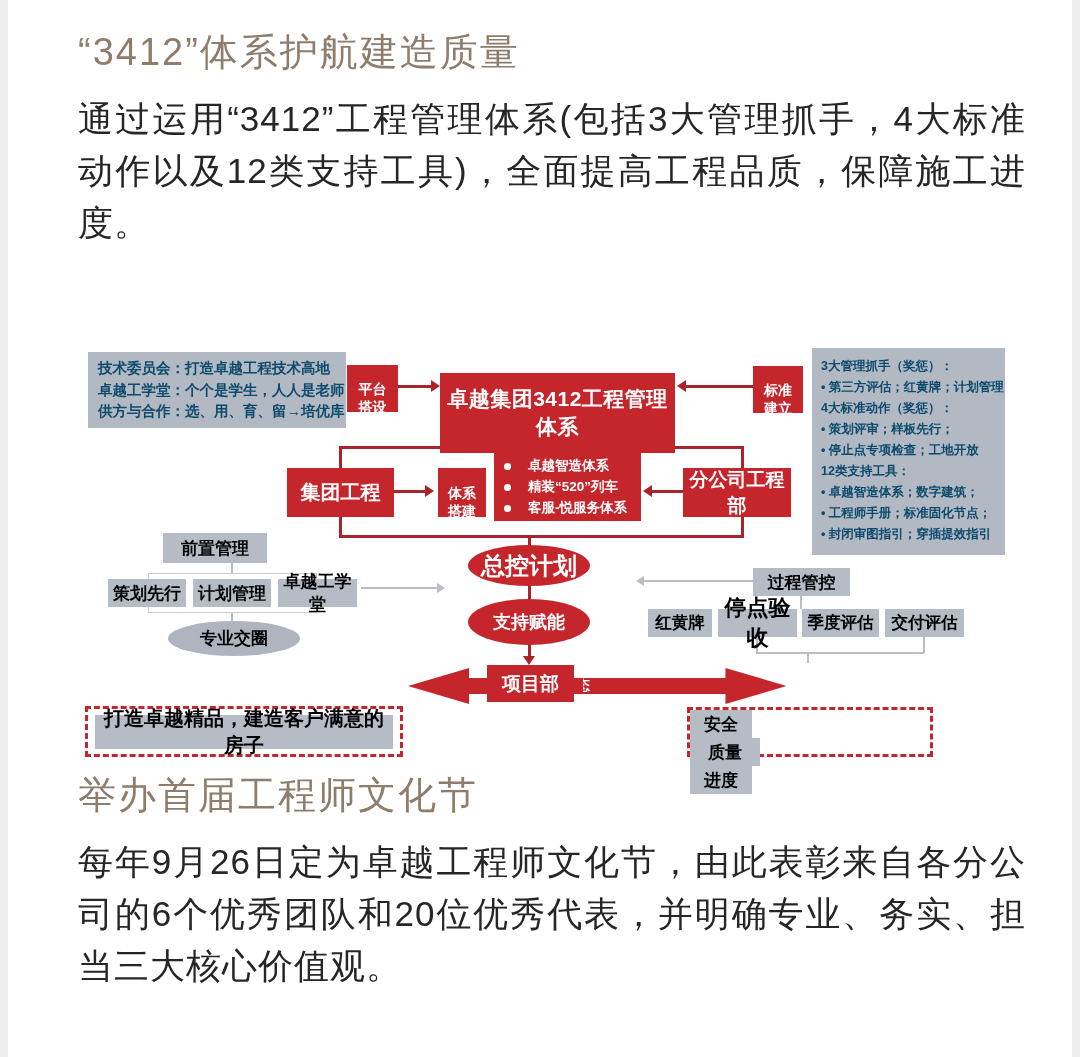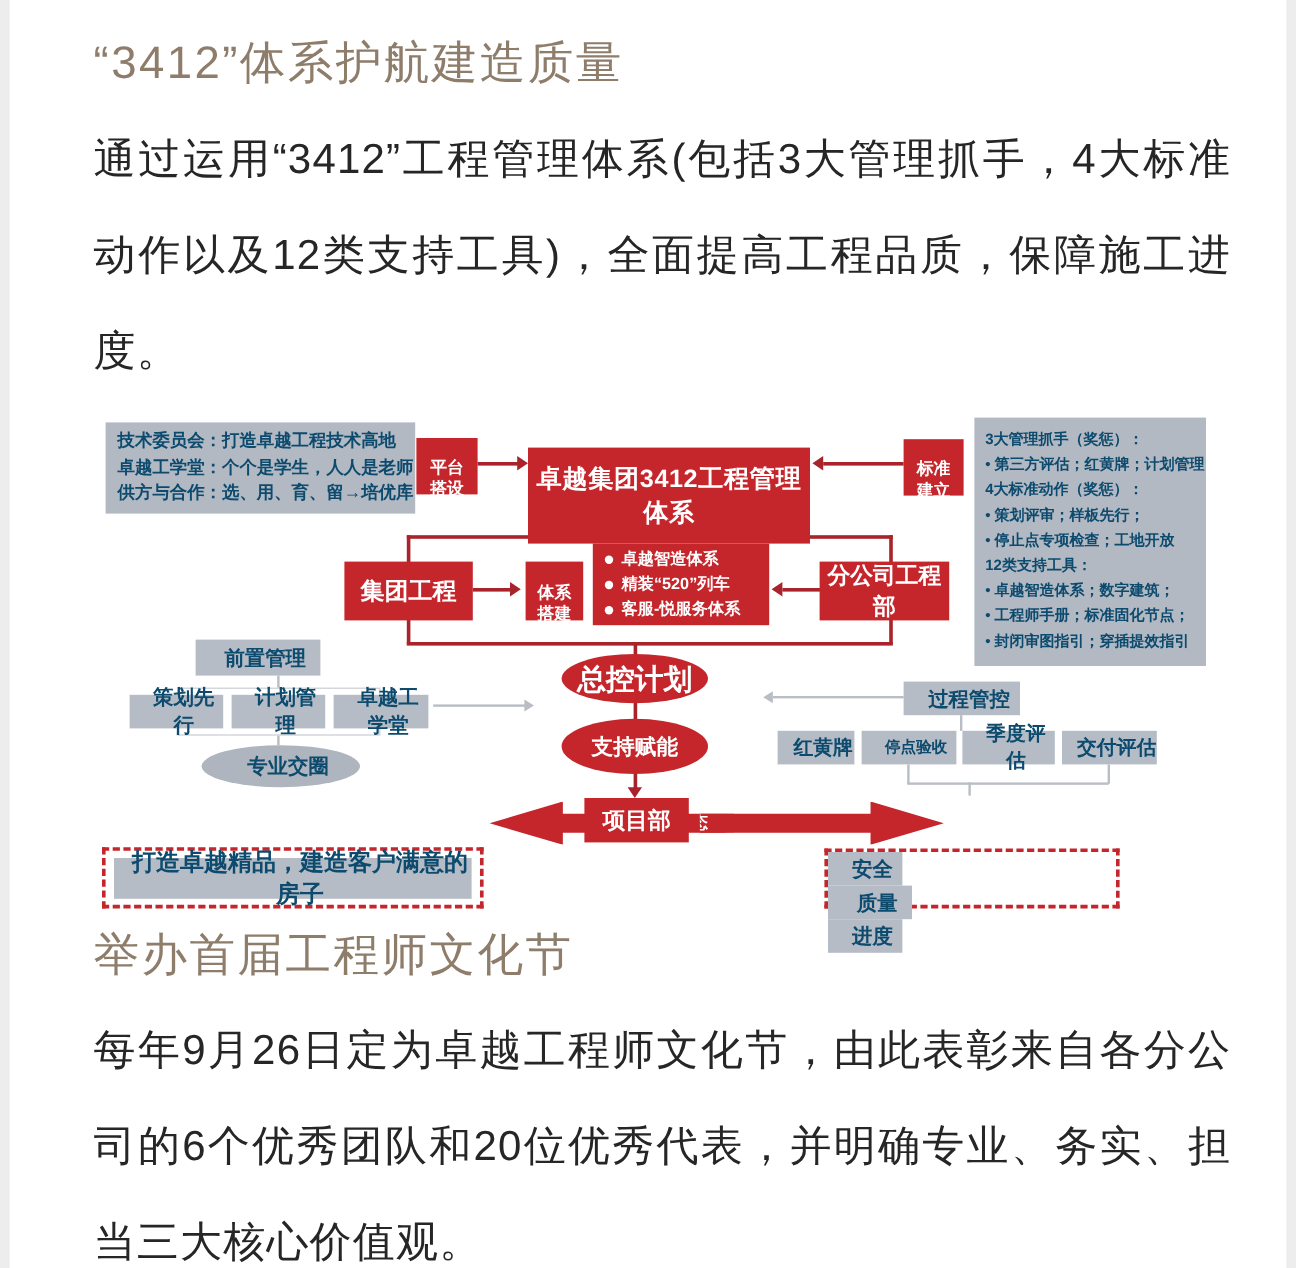--- a/index.html
+++ b/index.html
@@ -3,44 +3,44 @@
 <meta charset="utf-8">
 <style>
   * { margin:0; padding:0; box-sizing:border-box; }
   html,body { background:#ffffff; }
   body { font-family:"Liberation Sans","DejaVu Sans",sans-serif; }
   .page { position:relative; width:1080px; height:1057px; background:#fff; overflow:hidden; }
   .edge { position:absolute; top:0; bottom:0; width:8px; background:#ededed; }
   .edge.left { left:0; } .edge.right { right:0; }
 
   .sec-title { position:absolute; left:78px; color:#8e7d6b; font-size:38px; font-weight:400; letter-spacing:2px; }
-  .body-text { position:absolute; left:78px; width:948px; color:#262626; font-size:35px; line-height:80px; letter-spacing:1px; text-align:justify; }
+  .body-text { position:absolute; left:78px; width:948px; color:#262626; font-size:35px; line-height:52px; letter-spacing:1px; text-align:justify; }
 
   
   .diagram { position:absolute; left:80px; top:335px; width:925px; height:405px; }
   .dg { position:absolute; }
   .line { position:absolute; background:#a8232a; z-index:1; }
   .gline { position:absolute; background:#b9bec5; z-index:1; }
   .ah { position:absolute; width:0; height:0; z-index:1; }
   .ah-r { border-top:6px solid transparent; border-bottom:6px solid transparent; border-left:9px solid #a8232a; }
   .ah-l { border-top:6px solid transparent; border-bottom:6px solid transparent; border-right:9px solid #a8232a; }
   .ah-d { border-left:6px solid transparent; border-right:6px solid transparent; border-top:9px solid #a8232a; }
   .gah-r { border-top:5px solid transparent; border-bottom:5px solid transparent; border-left:8px solid #b9bec5; }
   .gah-l { border-top:5px solid transparent; border-bottom:5px solid transparent; border-right:8px solid #b9bec5; }
 
   .redbox { background:#c5262c; color:#fff; font-weight:bold; display:flex; align-items:center; justify-content:center; text-align:center; z-index:2; }
-  .graybox { background:#b6bcc6; color:#0c4a6e; font-weight:bold; display:flex; align-items:center; justify-content:center; text-align:center; z-index:2;padding-left:12px; }
+  .graybox { background:#b6bcc6; color:#000000; font-weight:bold; display:flex; align-items:center; justify-content:center; text-align:center; z-index:2; }
   .panel { background:#b2b9c3; color:#0c4a6e; z-index:2; font-weight:600; }
   .ellipse { border-radius:50%; }
   .dashed { position:absolute; border:3px dashed #c5262c; background:#fff; z-index:2;margin-top:44px; }
 
   .panel-line { white-space:nowrap; }
   .sq { width:2em; word-break:break-all; line-height:1.25; display:inline-block;margin-top:20px; }
 
-  .bullet-row { display:flex; align-items:center; gap:7px; }
+  .bullet-row { display:flex; align-items:center; gap:17px; }
   .dot { width:7px; height:7px; border-radius:50%; background:#fff; flex:0 0 auto; }
 
   .fat { position:absolute; background:#c5262c; color:#fff; font-weight:bold; font-size:14px; display:flex; align-items:center; justify-content:center; z-index:2; }
   .fat-l { clip-path:polygon(0 50%, 30% 0, 30% 28%, 100% 28%, 100% 72%, 30% 72%, 30% 100%); padding-left:22%; }
   .fat-r { clip-path:polygon(100% 50%, 70% 0, 70% 28%, 0 28%, 0 72%, 70% 72%, 70% 100%); padding-right:22%; }
 
   .bracket { position:absolute; border:1.5px solid #c9cdd3; background:transparent; z-index:0; }
 </style>
 </head>
 <body>
@@ -134,21 +134,21 @@
     <div class="gline" style="left:151px; top:278px; width:1.5px; height:8px;"></div>
     <div class="dg graybox ellipse" style="left:88px; top:286px; width:132px; height:35px; font-size:17px; background:#aeb5bf;">专业交圈</div>
     <div class="gline" style="left:281px; top:252px; width:77px; height:1.5px;"></div>
     <div class="ah gah-r" style="left:357px; top:248px;"></div>
 
     <div class="ah gah-l" style="left:556px; top:241px;"></div>
     <div class="gline" style="left:564px; top:245px; width:109px; height:1.5px;"></div>
     <div class="dg graybox" style="left:673px; top:233px; width:97px; height:28px; font-size:17px;">过程管控</div>
     <div class="gline" style="left:720px; top:261px; width:1.5px; height:13px;"></div>
     <div class="dg graybox" style="left:568px; top:274px; width:64px; height:28px; font-size:16.5px; font-weight:600;">红黄牌</div>
-    <div class="dg graybox" style="left:638px; top:274px; width:79px; height:28px; font-size:13px; font-weight:600;">停点验收</div>
+    <div class="dg graybox" style="left:638px; top:274px; width:79px; height:28px; font-size:22px; font-weight:600;">停点验收</div>
     <div class="dg graybox" style="left:722px; top:274px; width:77px; height:28px; font-size:16.5px; font-weight:600;">季度评估</div>
     <div class="dg graybox" style="left:805px; top:274px; width:79px; height:28px; font-size:16.5px; font-weight:600;">交付评估</div>
     <div class="gline" style="left:676px; top:302px; width:1.5px; height:16px;"></div>
     <div class="gline" style="left:843px; top:302px; width:1.5px; height:16px;"></div>
     <div class="gline" style="left:676px; top:317px; width:168px; height:1.5px;"></div>
     <div class="gline" style="left:727px; top:317px; width:1.5px; height:11px;"></div>
 
     <div class="dashed" style="left:5px; top:327px; width:318px; height:51px; display:flex; align-items:center; justify-content:center;">
       <div class="graybox" style="position:static; width:298px; height:34px; font-size:20px;">打造卓越精品，建造客户满意的房子</div>
     </div>

